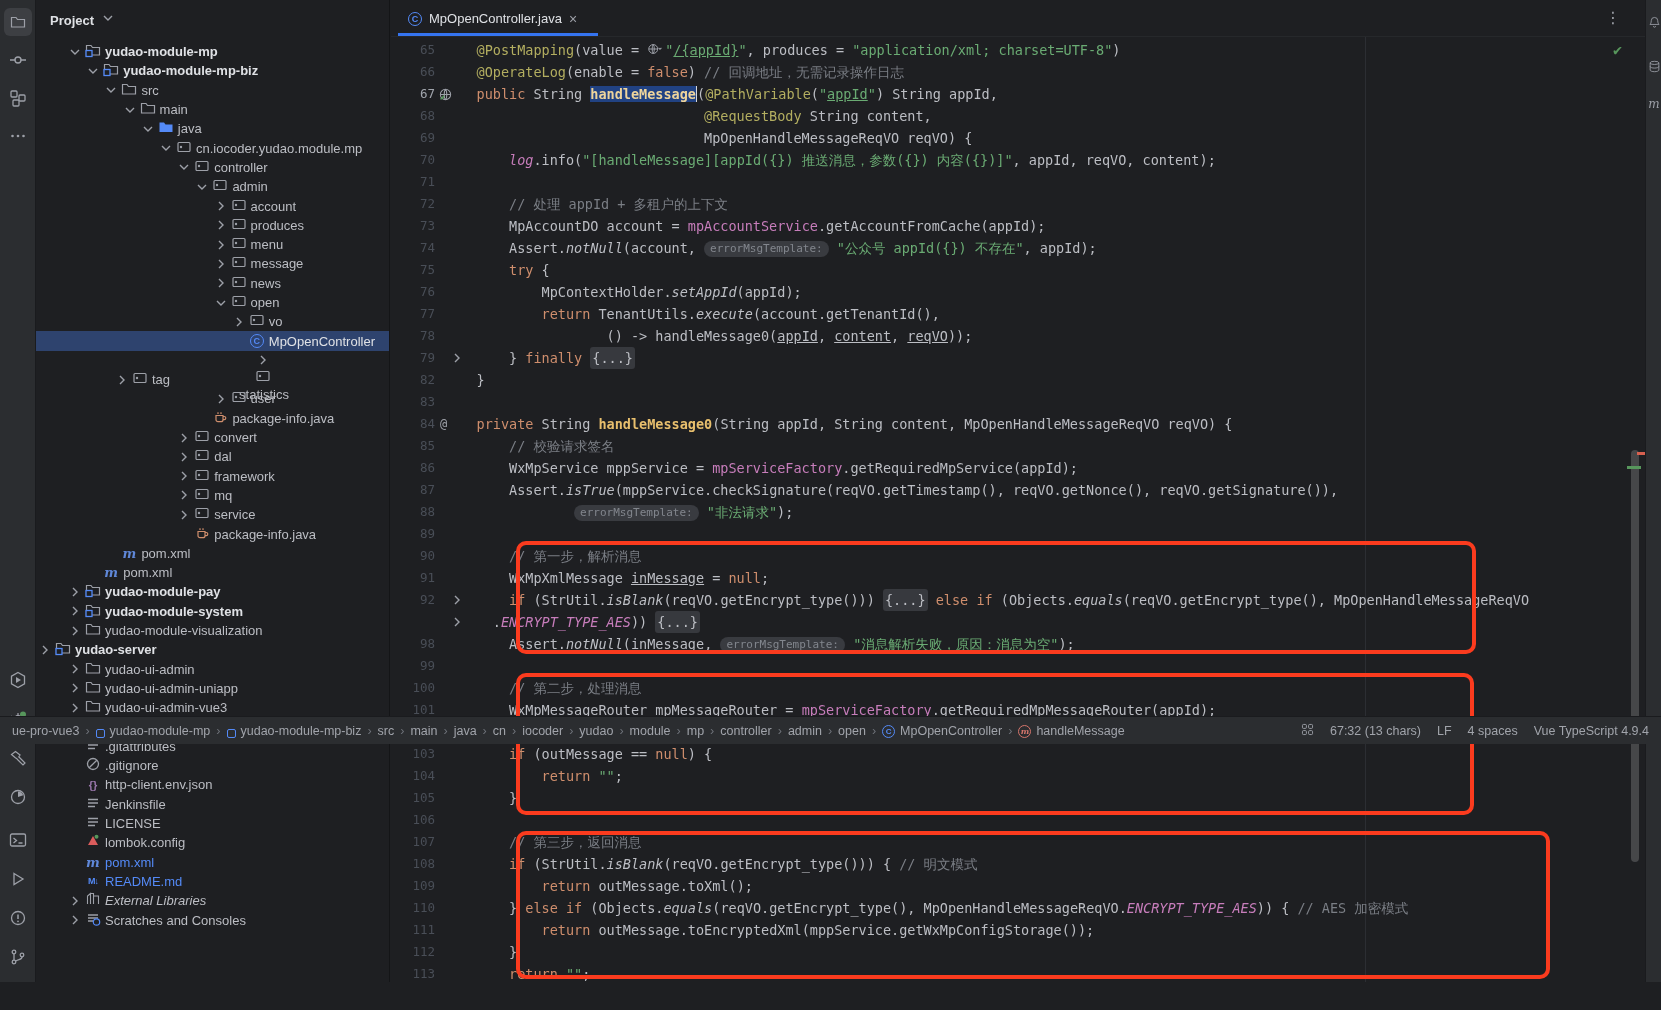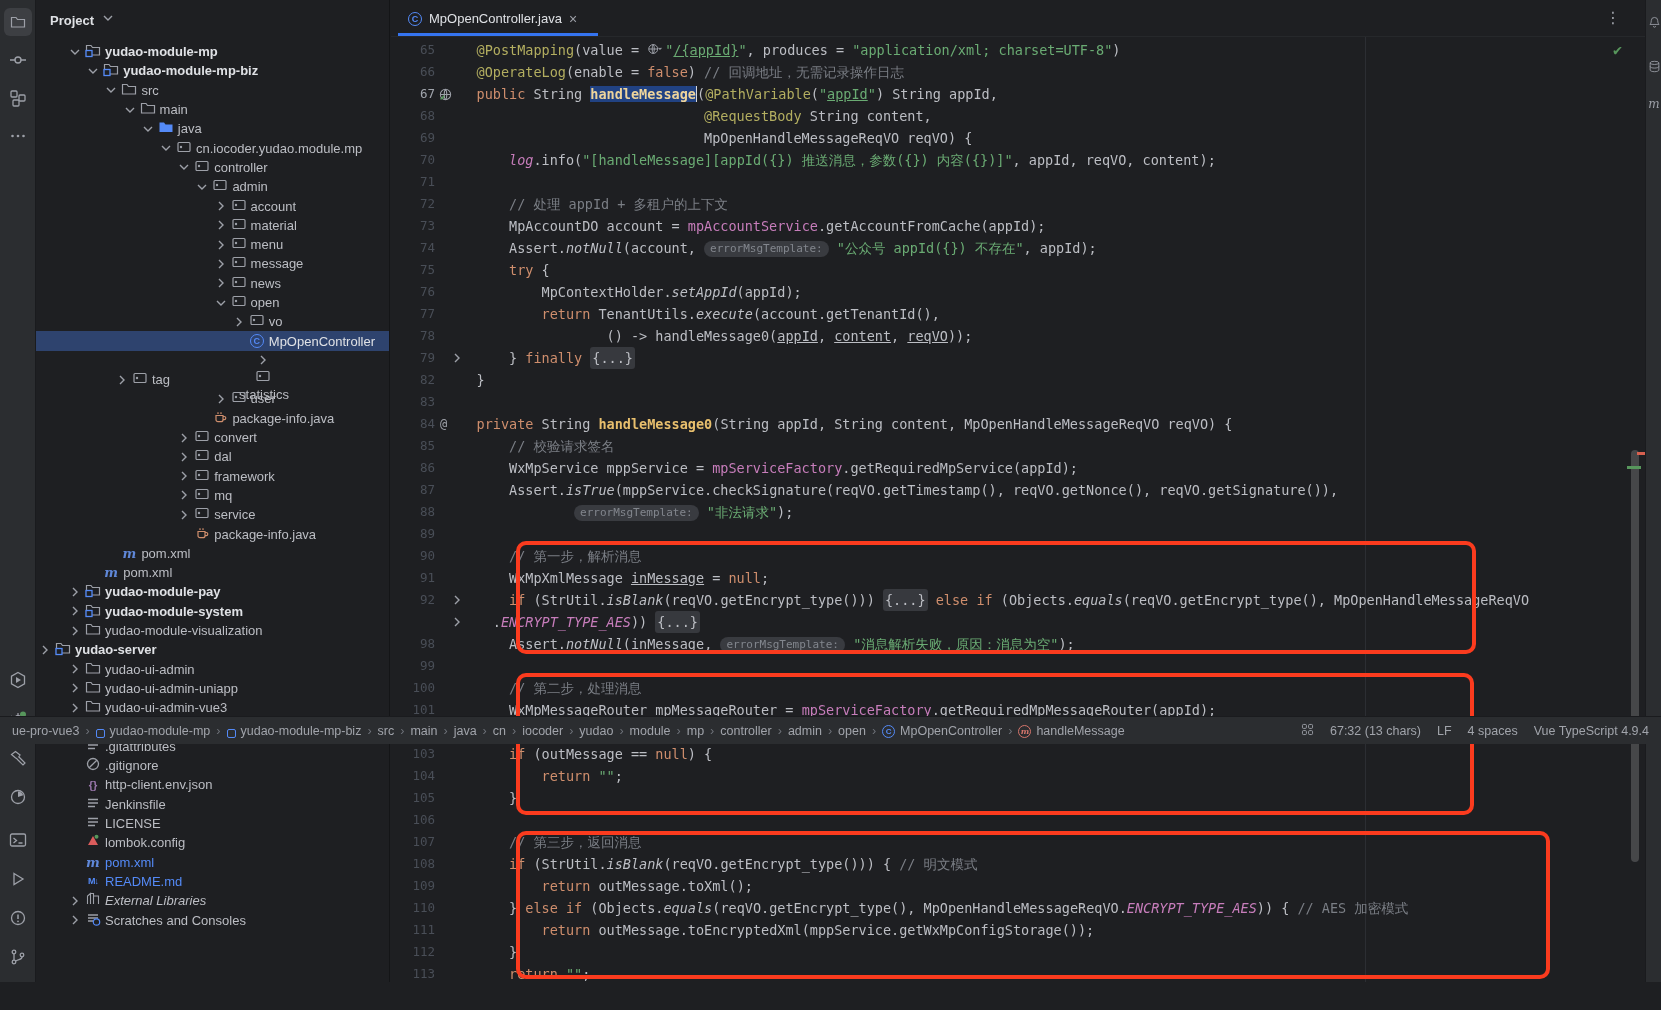--- a/index.html
+++ b/index.html
@@ -352,21 +352,21 @@
             <svg width="16" height="16" viewBox="0 0 16 16" fill="none" xmlns="http://www.w3.org/2000/svg">
               <path d="M6 4l4 4-4 4" stroke="#9da0a8" stroke-width="1.4"></path>
             </svg>
           </span>
           <span class="ticon">
             <span><svg width="16" height="16" viewBox="0 0 16 16" fill="none" xmlns="http://www.w3.org/2000/svg">
                 <rect x="2" y="3.5" width="12" height="9" rx="1" stroke="#9da0a8" stroke-width="1.2"></rect>
                 <circle cx="5" cy="8" r="1.2" fill="#9da0a8"></circle>
               </svg></span>
           </span>
-          <span class="tlabel">material</span>
+          <span class="tlabel">produces</span>
         </div>
         <div class="tree-row" style="padding-left: 175.6px;">
           <span class="chev">
             <svg width="16" height="16" viewBox="0 0 16 16" fill="none" xmlns="http://www.w3.org/2000/svg">
               <path d="M6 4l4 4-4 4" stroke="#9da0a8" stroke-width="1.4"></path>
             </svg>
           </span>
           <span class="ticon">
             <span><svg width="16" height="16" viewBox="0 0 16 16" fill="none" xmlns="http://www.w3.org/2000/svg">
                 <rect x="2" y="3.5" width="12" height="9" rx="1" stroke="#9da0a8" stroke-width="1.2"></rect>

